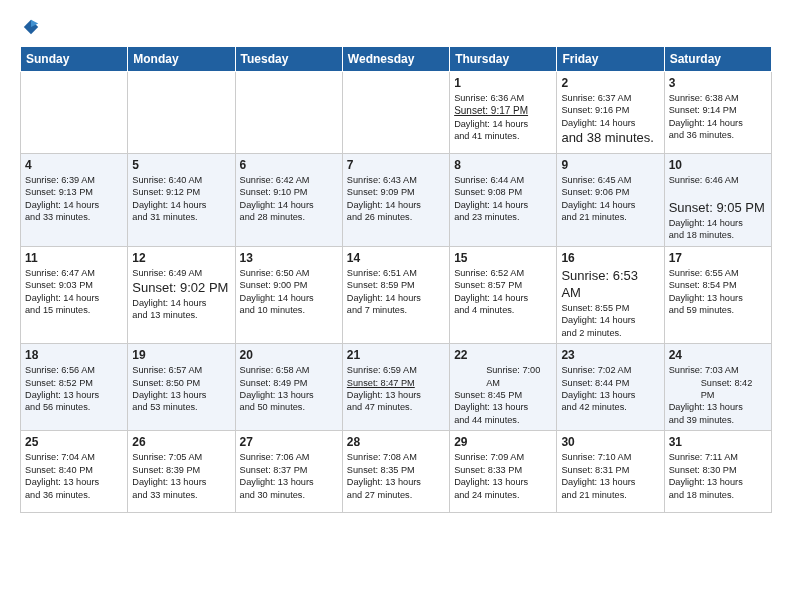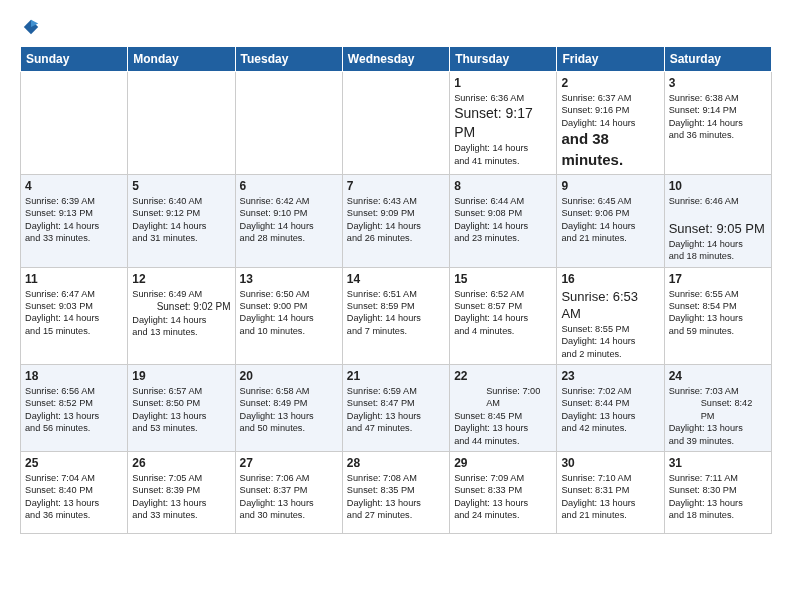--- a/index.html
+++ b/index.html
@@ -139,30 +139,30 @@
     </thead>
     <tbody id="calendar-body">
     <tr class="row-white">
           <td class="empty-cell"></td>
           <td class="empty-cell"></td>
           <td class="empty-cell"></td>
           <td class="empty-cell"></td>
           <td>
             <span class="day-num">1</span>
             <span style="display: block; font-size: 9.2px; line-height: 1.35;">Sunrise: 6:36 AM</span>
-            <span style="display: block; font-size: 14px; line-height: 1.35;">Sunset: 9:17 PM</span>
+            <span style="display: block; font-size: 10px; line-height: 1.35; text-decoration: underline;">Sunset: 9:17 PM</span>
             <span style="display: block; font-size: 9.2px; line-height: 1.35;">Daylight: 14 hours</span>
             <span style="display: block; font-size: 9.2px; line-height: 1.35;">and 41 minutes.</span>
           </td>
           <td>
             <span class="day-num">2</span>
             <span style="display: block; font-size: 9.2px; line-height: 1.35;">Sunrise: 6:37 AM</span>
             <span style="display: block; font-size: 9.2px; line-height: 1.35;">Sunset: 9:16 PM</span>
             <span style="display: block; font-size: 9.2px; line-height: 1.35;">Daylight: 14 hours</span>
-            <span style="display: block; font-size: 15px; line-height: 1.35; font-weight: bold;">and 38 minutes.</span>
+            <span style="display: block; font-size: 13px; line-height: 1.35;">and 38 minutes.</span>
           </td>
           <td>
             <span class="day-num">3</span>
             <span style="display: block; font-size: 9.2px; line-height: 1.35;">Sunrise: 6:38 AM</span>
             <span style="display: block; font-size: 9.2px; line-height: 1.35;">Sunset: 9:14 PM</span>
             <span style="display: block; font-size: 9.2px; line-height: 1.35;">Daylight: 14 hours</span>
             <span style="display: block; font-size: 9.2px; line-height: 1.35;">and 36 minutes.</span>
           </td>
         </tr>
         <tr class="row-light">
@@ -220,21 +220,21 @@
           <td>
             <span class="day-num">11</span>
             <span style="display: block; font-size: 9.2px; line-height: 1.35;">Sunrise: 6:47 AM</span>
             <span style="display: block; font-size: 9.2px; line-height: 1.35;">Sunset: 9:03 PM</span>
             <span style="display: block; font-size: 9.2px; line-height: 1.35;">Daylight: 14 hours</span>
             <span style="display: block; font-size: 9.2px; line-height: 1.35;">and 15 minutes.</span>
           </td>
           <td>
             <span class="day-num">12</span>
             <span style="display: block; font-size: 9.2px; line-height: 1.35;">Sunrise: 6:49 AM</span>
-            <span style="display: block; font-size: 10px; line-height: 1.35; text-align: right;">Sunset: 9:02 PM</span>
+            <span style="display: block; font-size: 13px; line-height: 1.35;">Sunset: 9:02 PM</span>
             <span style="display: block; font-size: 9.2px; line-height: 1.35;">Daylight: 14 hours</span>
             <span style="display: block; font-size: 9.2px; line-height: 1.35;">and 13 minutes.</span>
           </td>
           <td>
             <span class="day-num">13</span>
             <span style="display: block; font-size: 9.2px; line-height: 1.35;">Sunrise: 6:50 AM</span>
             <span style="display: block; font-size: 9.2px; line-height: 1.35;">Sunset: 9:00 PM</span>
             <span style="display: block; font-size: 9.2px; line-height: 1.35;">Daylight: 14 hours</span>
             <span style="display: block; font-size: 9.2px; line-height: 1.35;">and 10 minutes.</span>
           </td>
@@ -285,21 +285,21 @@
           <td>
             <span class="day-num">20</span>
             <span style="display: block; font-size: 9.2px; line-height: 1.35;">Sunrise: 6:58 AM</span>
             <span style="display: block; font-size: 9.2px; line-height: 1.35;">Sunset: 8:49 PM</span>
             <span style="display: block; font-size: 9.2px; line-height: 1.35;">Daylight: 13 hours</span>
             <span style="display: block; font-size: 9.2px; line-height: 1.35;">and 50 minutes.</span>
           </td>
           <td>
             <span class="day-num">21</span>
             <span style="display: block; font-size: 9.2px; line-height: 1.35;">Sunrise: 6:59 AM</span>
-            <span style="display: block; font-size: 9.2px; line-height: 1.35;">Sunset: 8:47 PM</span>
+            <span style="display: block; font-size: 9.2px; line-height: 1.35; text-decoration: underline;">Sunset: 8:47 PM</span>
             <span style="display: block; font-size: 9.2px; line-height: 1.35;">Daylight: 13 hours</span>
             <span style="display: block; font-size: 9.2px; line-height: 1.35;">and 47 minutes.</span>
           </td>
           <td>
             <span class="day-num">22</span>
             <span style="display: block; font-size: 9.2px; line-height: 1.35; margin-left: 32px;">Sunrise: 7:00 AM</span>
             <span style="display: block; font-size: 9.2px; line-height: 1.35;">Sunset: 8:45 PM</span>
             <span style="display: block; font-size: 9.2px; line-height: 1.35;">Daylight: 13 hours</span>
             <span style="display: block; font-size: 9.2px; line-height: 1.35;">and 44 minutes.</span>
           </td>

